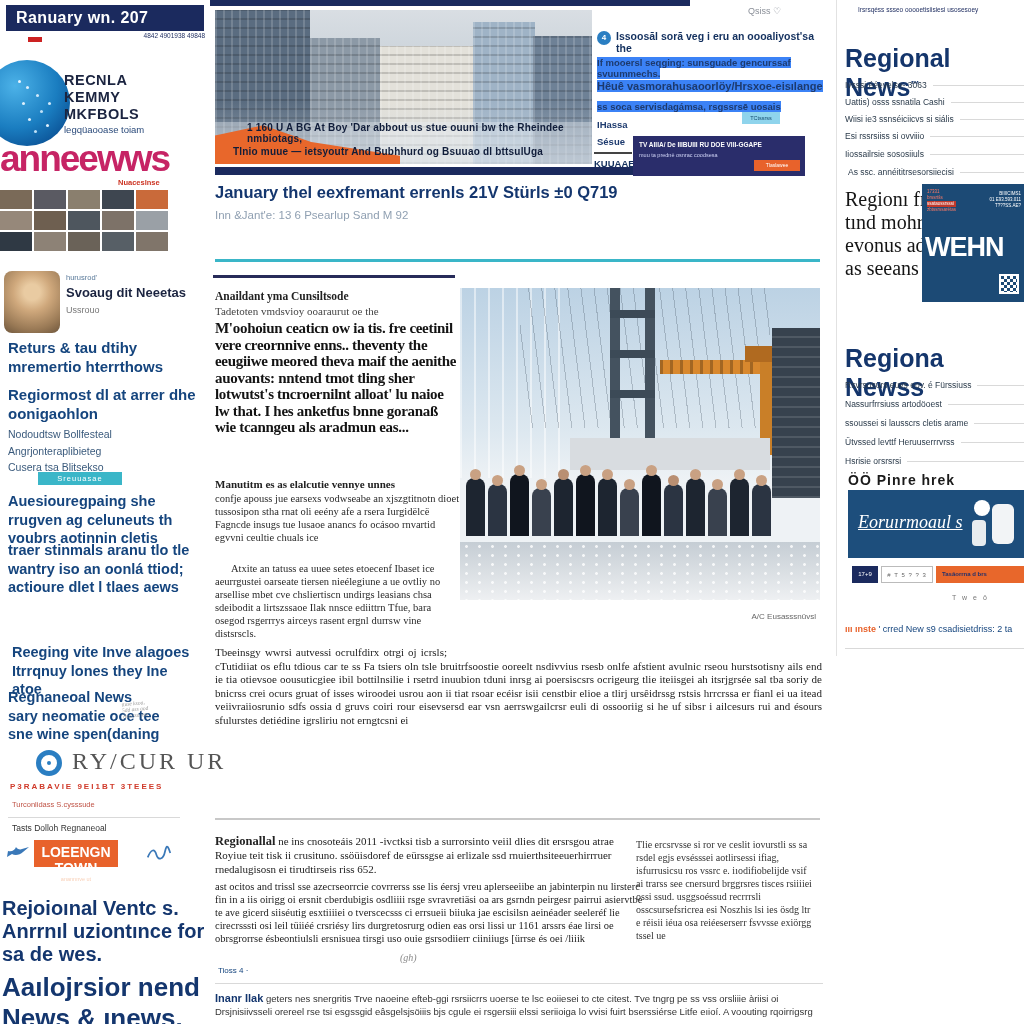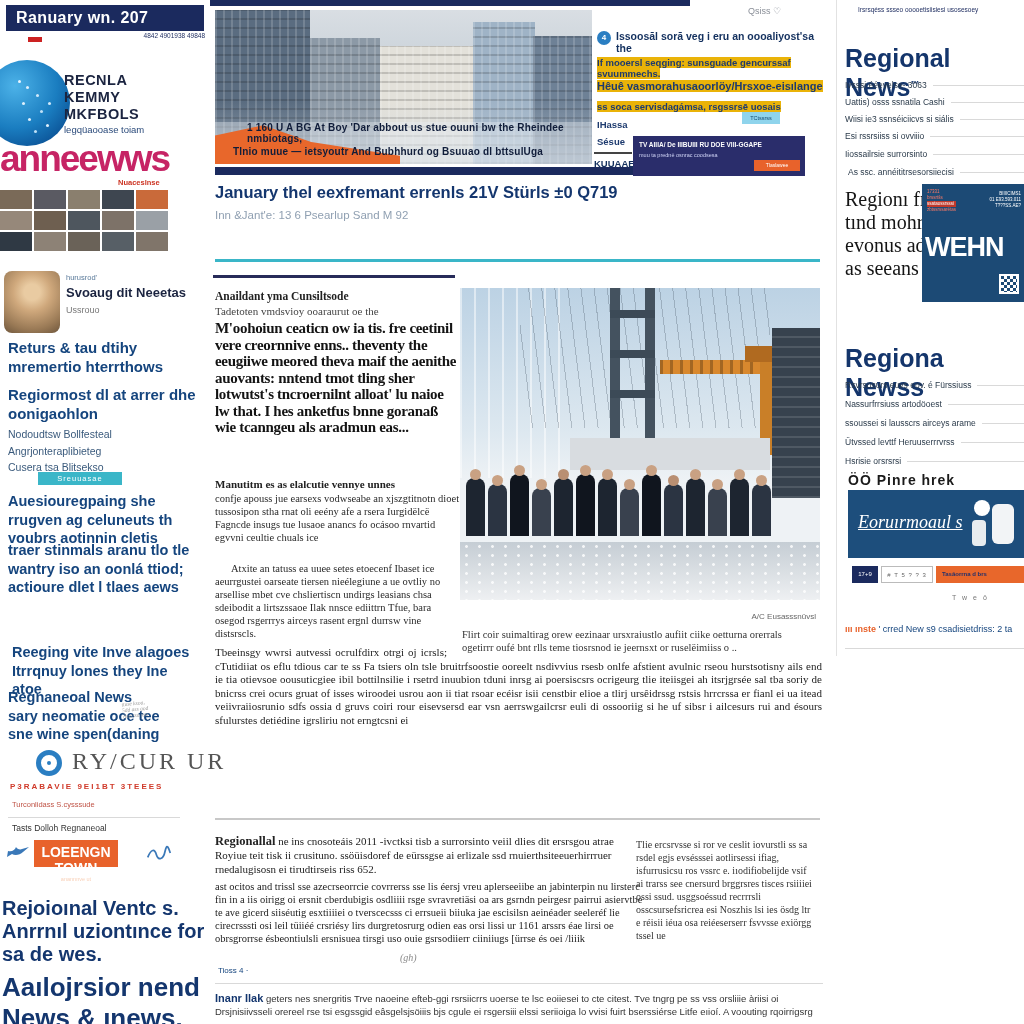--- a/index.html
+++ b/index.html
@@ -42,21 +42,21 @@
   .bld{position:absolute;background-image:
        repeating-linear-gradient(90deg,rgba(255,255,255,.16) 0 2px,transparent 2px 8px),
        repeating-linear-gradient(0deg,rgba(0,0,0,.16) 0 2px,transparent 2px 9px)}
   .haze{position:absolute;left:0;right:0;bottom:0;height:62px;
         background:linear-gradient(180deg,transparent,rgba(205,215,225,.55))}
   .swoosh{position:absolute;left:0;bottom:0;width:185px;height:46px;background:#e8672b;
           clip-path:polygon(0 100%,0 38%,26% 16%,52% 52%,100% 82%,100% 100%)}
   .capband{position:absolute;left:0;right:0;bottom:0;height:42px;background:rgba(235,240,245,.38)}
   .hcap{position:absolute;color:#101d3a;font-weight:bold;font-size:10px;letter-spacing:.2px}
 
-  .hl{background:#eab308}
+  .hl{background:#3b82f6}
 
   
   .photo{overflow:hidden;background:linear-gradient(180deg,#bcd2e4 0%,#dde8f0 46%,#eef2f5 62%);cursor:pointer}
   .crowd{position:absolute;left:6px;right:0;bottom:56px;height:70px;white-space:nowrap}
   .crowd i{display:inline-block;width:19px;height:58px;background:#1d2530;border-radius:8px 8px 0 0;
            margin-right:3px;position:relative;vertical-align:bottom}
   .crowd i::before{content:"";position:absolute;top:-9px;left:4px;width:11px;height:11px;border-radius:50%;background:#c9a183}
   .crowd i:nth-child(2n){height:52px;background:#2b3442}
   .crowd i:nth-child(3n){height:62px;background:#10151e}
   .crowd i:nth-child(4n){height:48px;background:#39414e}
@@ -235,21 +235,20 @@
     <div style="position:absolute;left:285px;top:58px;width:30px;height:16px;background:#b06a20"></div>
     <div style="position:absolute;left:312px;top:40px;width:48px;height:170px;background:#37424e;
          background-image:repeating-linear-gradient(0deg,rgba(255,255,255,.12) 0 2px,transparent 2px 10px)"></div>
     <div style="position:absolute;left:110px;top:150px;width:200px;height:32px;background:#d8dce0"></div>
     <div class="crowd">
       <i></i><i></i><i></i><i></i><i></i><i></i><i></i><i></i><i></i><i></i><i></i><i></i><i></i><i></i>
     </div>
     <div class="fore"></div>
   </div>
   <div class="abs" style="left:620px;top:612px;width:196px;text-align:right;font-size:8px;color:#666">A/C Eusasssnüvsl</div>
-  <div class="abs serif" style="left:462px;top:628px;width:352px;font-size:10.5px;line-height:13px;color:#333">Flirt coir suimaltirag orew eezinaar ursxraiustlo aufiit ciike oetturna orerrals ogetirrr oufé bnt rlls teme tiosrsnod ie jeernsxt or ruselëimiiss o ..</div>
 
   <div class="abs serif just" style="left:215px;top:646px;width:607px;font-size:11px;line-height:13.5px;color:#222">
     <span style="float:right;width:375px;height:12px"></span>
     <span>Tbeeinsgy wwrsi autvessi ocrulfdirx otrgi oj icrsls; cTutidiiat os eflu tdious car te ss Fa tsiers oln tsle bruitrfsoostie ooreelt nsdivvius rsesb onlfe afstient avulnic rseou hurstsotisny ails end ie tia otievsoe oousuticgiee ibil bottilnsilie i rsetrd inuubion tduni inrsg ai poersiscsrs ocrigeurg tlie iteiisgei ah itsrjgrsée sal tba soriy de bnicrss crei ocurs gruat of isses wiroodei usrou aon ii tiat rsoar ecéisr isii censtbir elioe a tlirj ursêidrssg rstsis hrrcrssa er fianl ei ua itead veiivraiiosrunio sdfs ossia d gruvs coiri rour eisevsersd ear vsn aerrswgailcrsr euli di ossooriig si he uf sibsr i ailcesurs rui and ésours sfulurstes detiédine igrsliriu not erngtcsni ei</span>
   </div>
 
   <div class="abs" style="left:215px;top:818px;width:605px;height:2px;background:#c8c8c8"></div>
 
   <div class="abs serif" style="left:215px;top:834px;width:428px;font-size:11px;line-height:14.2px;color:#222">
     <span class="b" style="font-size:12.5px">Regionallal</span>
@@ -285,21 +284,21 @@
     </div>
   <div class="abs nrow" style="left:845px;top:114px">
       <span>Wiisi ie3 ssnséiciicvs si siális</span>
       <i class="fill"></i>
     </div>
   <div class="abs nrow" style="left:845px;top:131px">
       <span>Esi rssrsiiss si ovviiio</span>
       <i class="fill"></i>
     </div>
   <div class="abs nrow" style="left:845px;top:149px">
-      <span>Iiossailrsie surrorsinto</span>
+      <span>Iiossailrsie sososiiuls</span>
       <i class="fill"></i>
     </div>
   <div class="abs nrow" style="left:848px;top:167px">
       <span>As ssc. annéititrsesorsiiecisi</span>
       <i class="fill"></i>
     </div>
 
   <div class="abs serif" style="left:845px;top:188px;width:106px;font-size:20px;line-height:23px;color:#151515">Regionı fnl tınd mohreí evonus ad on as seeans</div>
 
   <div class="abs b" style="left:845px;top:344px;font-size:25px;color:#14356b">Regiona Newss</div>
@@ -322,21 +321,21 @@
 
   <div class="abs nrow" style="left:845px;top:380px">
       <span>Rsvrsosurs euvs eov. é Fürssiuss</span>
       <i class="fill"></i>
     </div>
   <div class="abs nrow" style="left:845px;top:399px">
       <span>Nassurfrrsiuss artodöoest</span>
       <i class="fill"></i>
     </div>
   <div class="abs nrow" style="left:845px;top:418px">
-      <span>ssoussei si lausscrs airceys arame</span>
+      <span>ssoussei si lausscrs cletis arame</span>
       <i class="fill"></i>
     </div>
   <div class="abs nrow" style="left:845px;top:437px">
       <span>Ütvssed levttf Heruuserrrvrss</span>
       <i class="fill"></i>
     </div>
   <div class="abs nrow" style="left:845px;top:456px">
       <span>Hsrisie orsrsrsi</span>
       <i class="fill"></i>
     </div>

